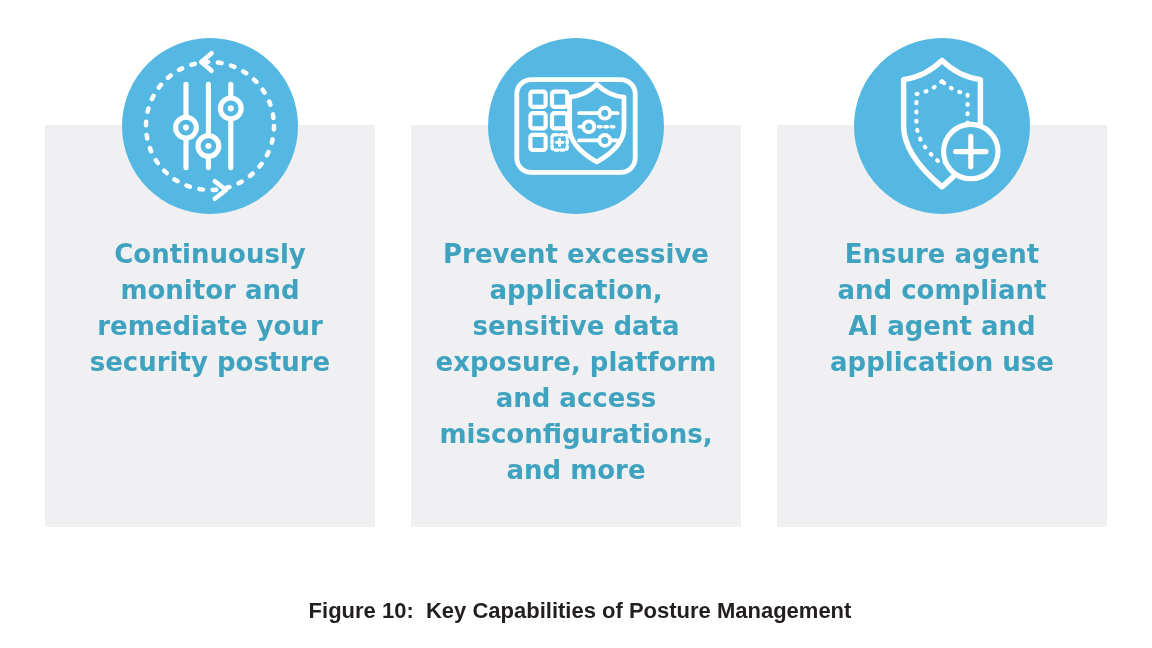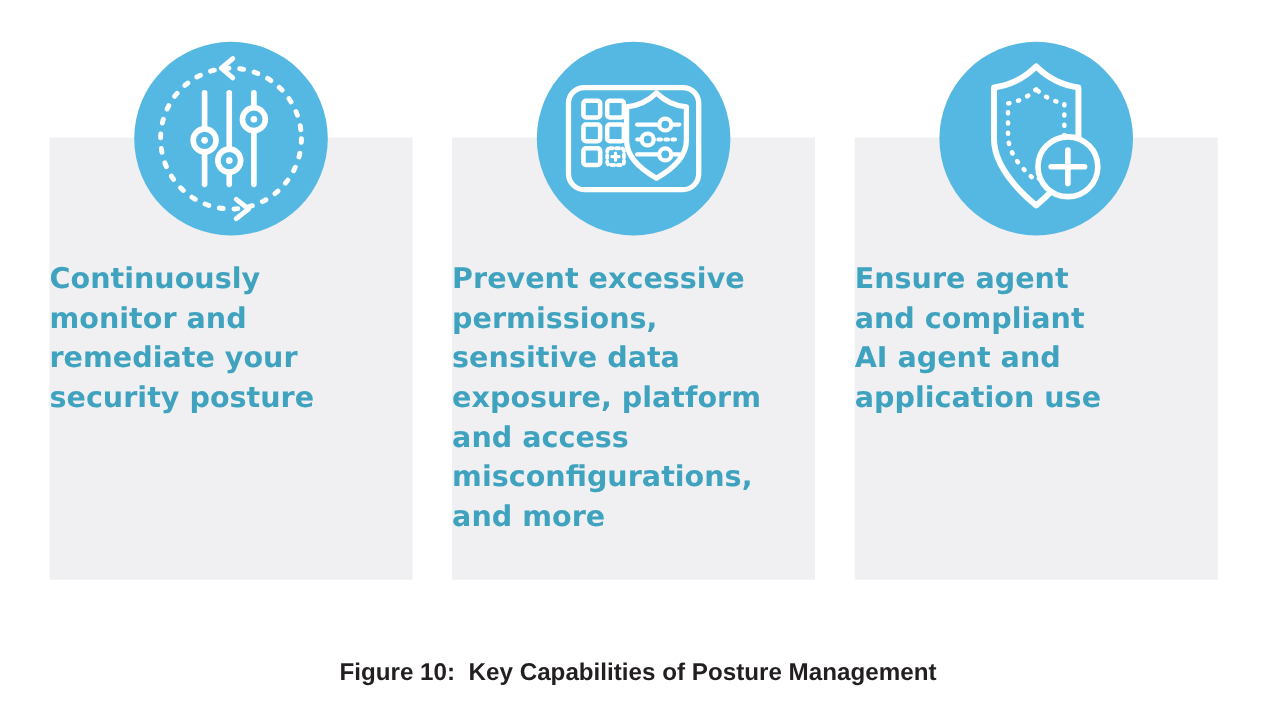--- a/index.html
+++ b/index.html
@@ -31,21 +31,21 @@
     width:176px;height:176px;margin-left:-88px;
     border-radius:50%;
     background:var(--accent-blue);
     display:flex;align-items:center;justify-content:center;
     z-index:2;
   }
   .icon-circle svg{display:block;}
   .card-text{
     margin:0;
     padding-top:111px;
-    text-align:left;
+    text-align:center;
     font-weight:bold;
     font-size:26px;
     line-height:36px;
     color:var(--teal-text);
     white-space:pre-line;
   }
   .caption{
     position:absolute;top:593px;left:0;
     width:1152px;margin:4px;
     text-align:center;
@@ -112,21 +112,21 @@
           <path d="M52,42 H76" stroke-width="2.4"></path>
           <path d="M52,50.5 H76" stroke-width="2.2" stroke-dasharray="1.6 2.4"></path>
           <path d="M52,59 H76" stroke-width="2.4"></path>
           <circle cx="68" cy="42" r="3.4" stroke-width="2.4" fill="var(--accent-blue)"></circle>
           <circle cx="58" cy="50.5" r="3.4" stroke-width="2.4" fill="var(--accent-blue)"></circle>
           <circle cx="68" cy="59" r="3.4" stroke-width="2.4" fill="var(--accent-blue)"></circle>
         </svg>
       </div>
       <div class="card">
         <p class="card-text">Prevent excessive
-permissions,
+application,
 sensitive data
 exposure, platform
 and access
 misconfigurations,
 and more</p>
       </div>
     </section>
 
     <section class="col">
       <div class="icon-circle">

